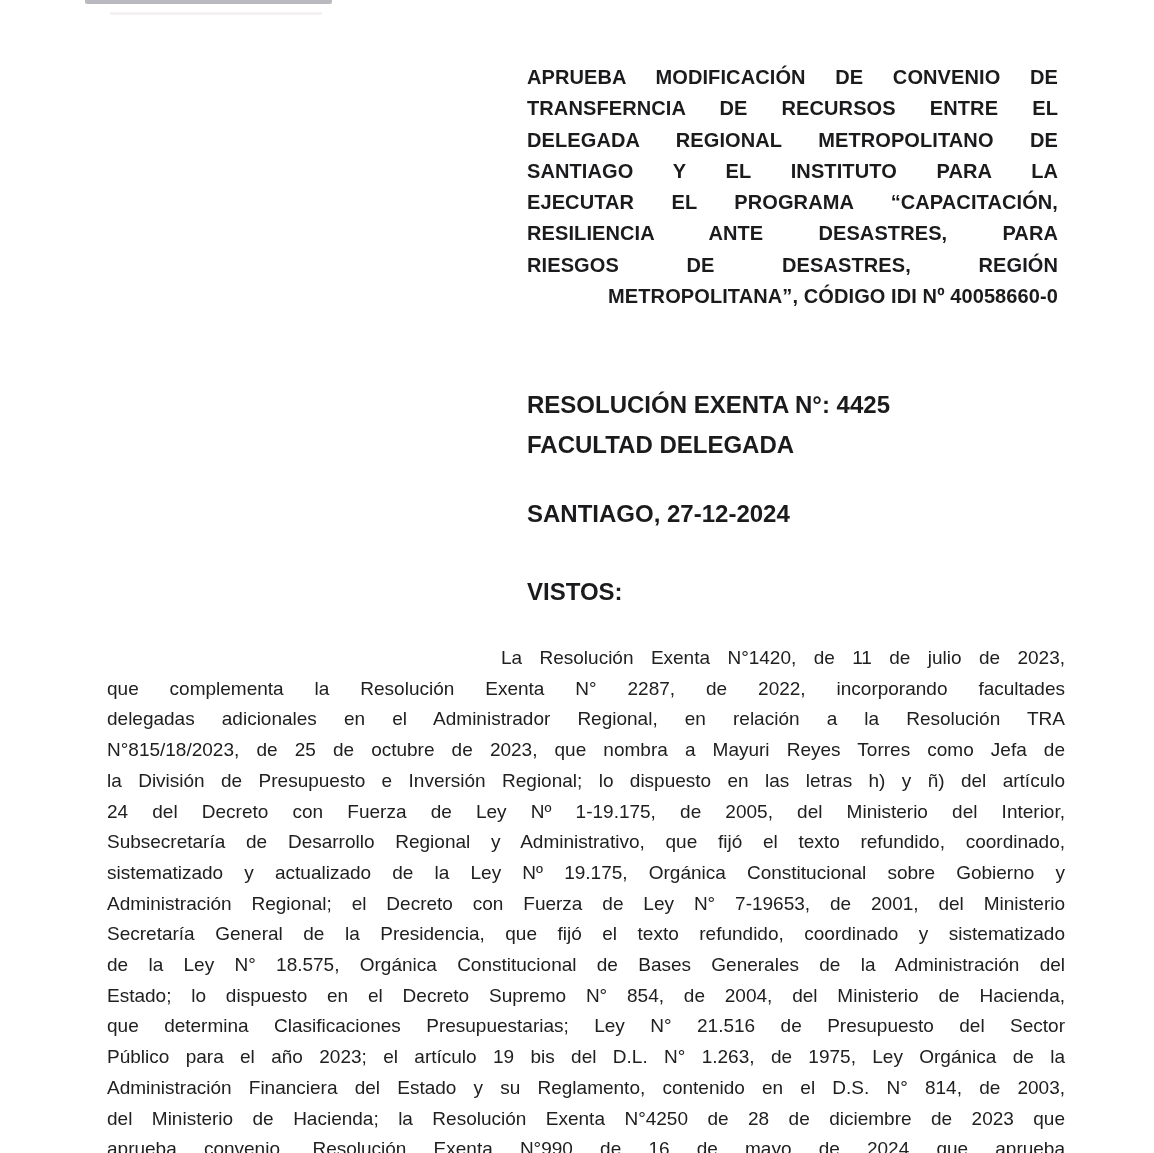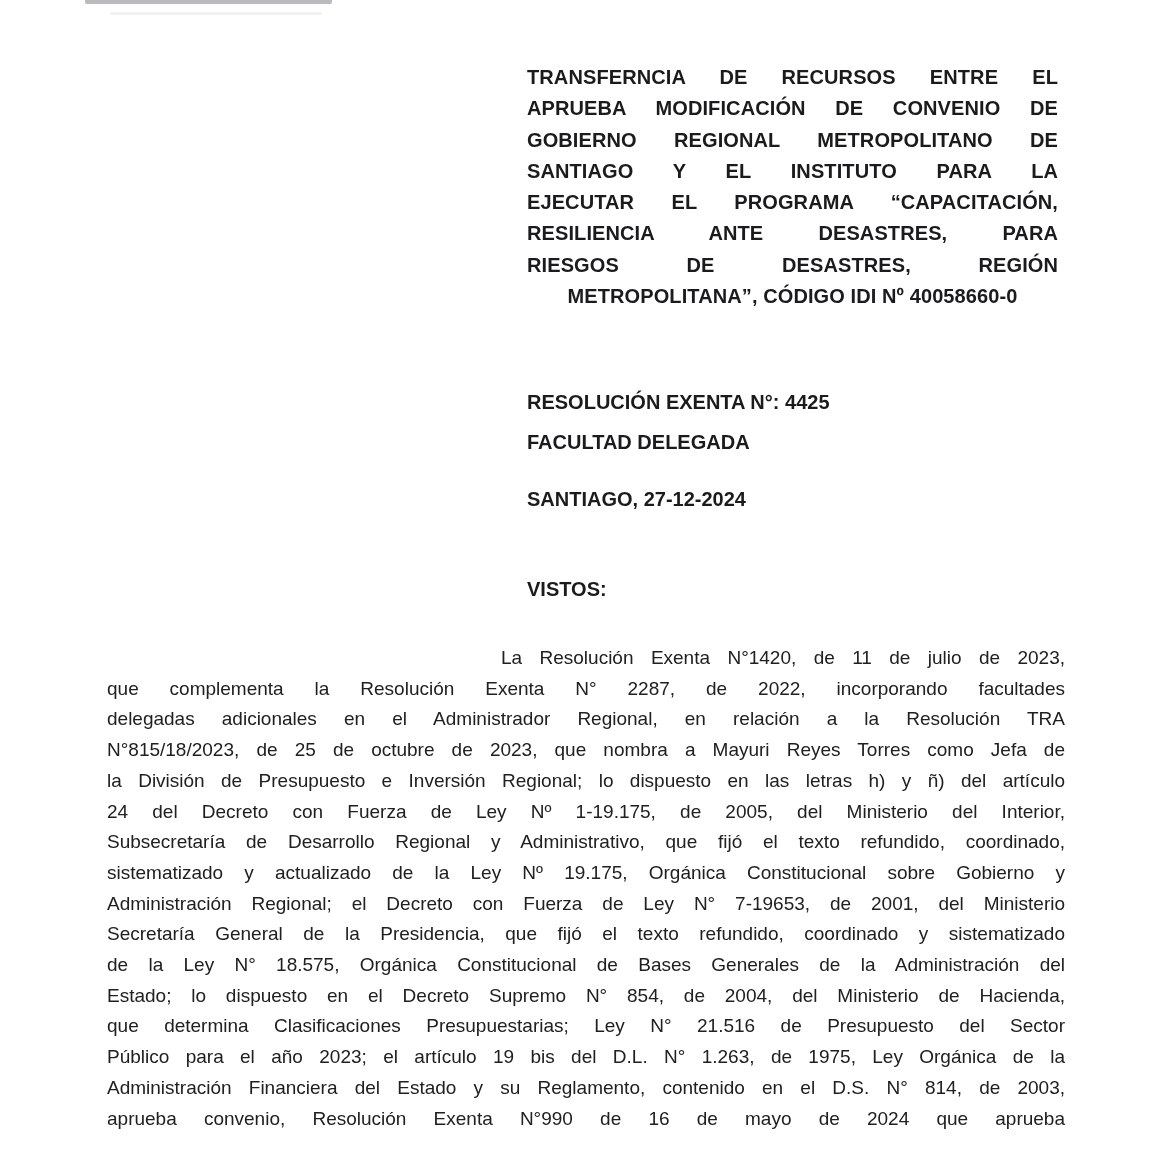--- a/index.html
+++ b/index.html
@@ -44,34 +44,34 @@
     line-height: 31.3px;
     letter-spacing: 0.1px;
     color: #1b1b1d;
   }
   .title-block .line {
     text-align: justify;
     text-align-last: justify;
     white-space: normal;
   }
   .title-block .line:last-child {
-    text-align: center;
+    text-align: right;
     text-align-last: auto;
   }
   .res-line, .fac-line, .place-date, .vistos {
     position: absolute;
     left: 527px;
-    font-size: 20px;
+    font-size: 24px;
     font-weight: bold;
     white-space: nowrap;
     color: #1b1b1d;
   }
   .res-line   { top: 391px; }
   .fac-line   { top: 431px; }
-  .place-date { top: 488px; }
+  .place-date { top: 500px; }
   .vistos     { top: 578px; text-align: right; }
   .body-block {
     position: absolute;
     left: 107px;
     top: 643px;
     width: 958px;
     font-size: 19px;
     line-height: 30.7px;
     color: #202022;
   }
@@ -86,23 +86,23 @@
 </style>
 </head>
 <body>
 
 <div class="page">
 
   <div class="redaction-bar"></div>
   <div class="redaction-shadow"></div>
 
   <div class="title-block">
+      <div class="line">APRUEBA MODIFICACIÓN DE CONVENIO DE</div>
       <div class="line">TRANSFERNCIA DE RECURSOS ENTRE EL</div>
-      <div class="line">APRUEBA MODIFICACIÓN DE CONVENIO DE</div>
-      <div class="line">GOBIERNO REGIONAL METROPOLITANO DE</div>
+      <div class="line">DELEGADA REGIONAL METROPOLITANO DE</div>
       <div class="line">SANTIAGO Y EL INSTITUTO PARA LA</div>
       <div class="line">EJECUTAR EL PROGRAMA “CAPACITACIÓN,</div>
       <div class="line">RESILIENCIA ANTE DESASTRES, PARA</div>
       <div class="line">RIESGOS DE DESASTRES, REGIÓN</div>
       <div class="line">METROPOLITANA”, CÓDIGO IDI Nº 40058660-0</div>
     </div>
 
   <div class="res-line">RESOLUCIÓN EXENTA N°: 4425</div>
 
   <div class="fac-line">FACULTAD DELEGADA</div>
@@ -120,16 +120,17 @@
       <div class="line">24 del Decreto con Fuerza de Ley Nº 1-19.175, de 2005, del Ministerio del Interior,</div>
       <div class="line">Subsecretaría de Desarrollo Regional y Administrativo, que fijó el texto refundido, coordinado,</div>
       <div class="line">sistematizado y actualizado de la Ley Nº 19.175, Orgánica Constitucional sobre Gobierno y</div>
       <div class="line">Administración Regional; el Decreto con Fuerza de Ley N° 7-19653, de 2001, del Ministerio</div>
       <div class="line">Secretaría General de la Presidencia, que fijó el texto refundido, coordinado y sistematizado</div>
       <div class="line">de la Ley N° 18.575, Orgánica Constitucional de Bases Generales de la Administración del</div>
       <div class="line">Estado; lo dispuesto en el Decreto Supremo N° 854, de 2004, del Ministerio de Hacienda,</div>
       <div class="line">que determina Clasificaciones Presupuestarias; Ley N° 21.516 de Presupuesto del Sector</div>
       <div class="line">Público para el año 2023; el artículo 19 bis del D.L. N° 1.263, de 1975, Ley Orgánica de la</div>
       <div class="line">Administración Financiera del Estado y su Reglamento, contenido en el D.S. N° 814, de 2003,</div>
+      <div class="line">del Ministerio de Hacienda; la Resolución Exenta N°4250 de 28 de diciembre de 2023 que</div>
       <div class="line">aprueba convenio, Resolución Exenta N°990 de 16 de mayo de 2024 que aprueba</div>
     </div>
 
 </div>
 
 </body></html>

